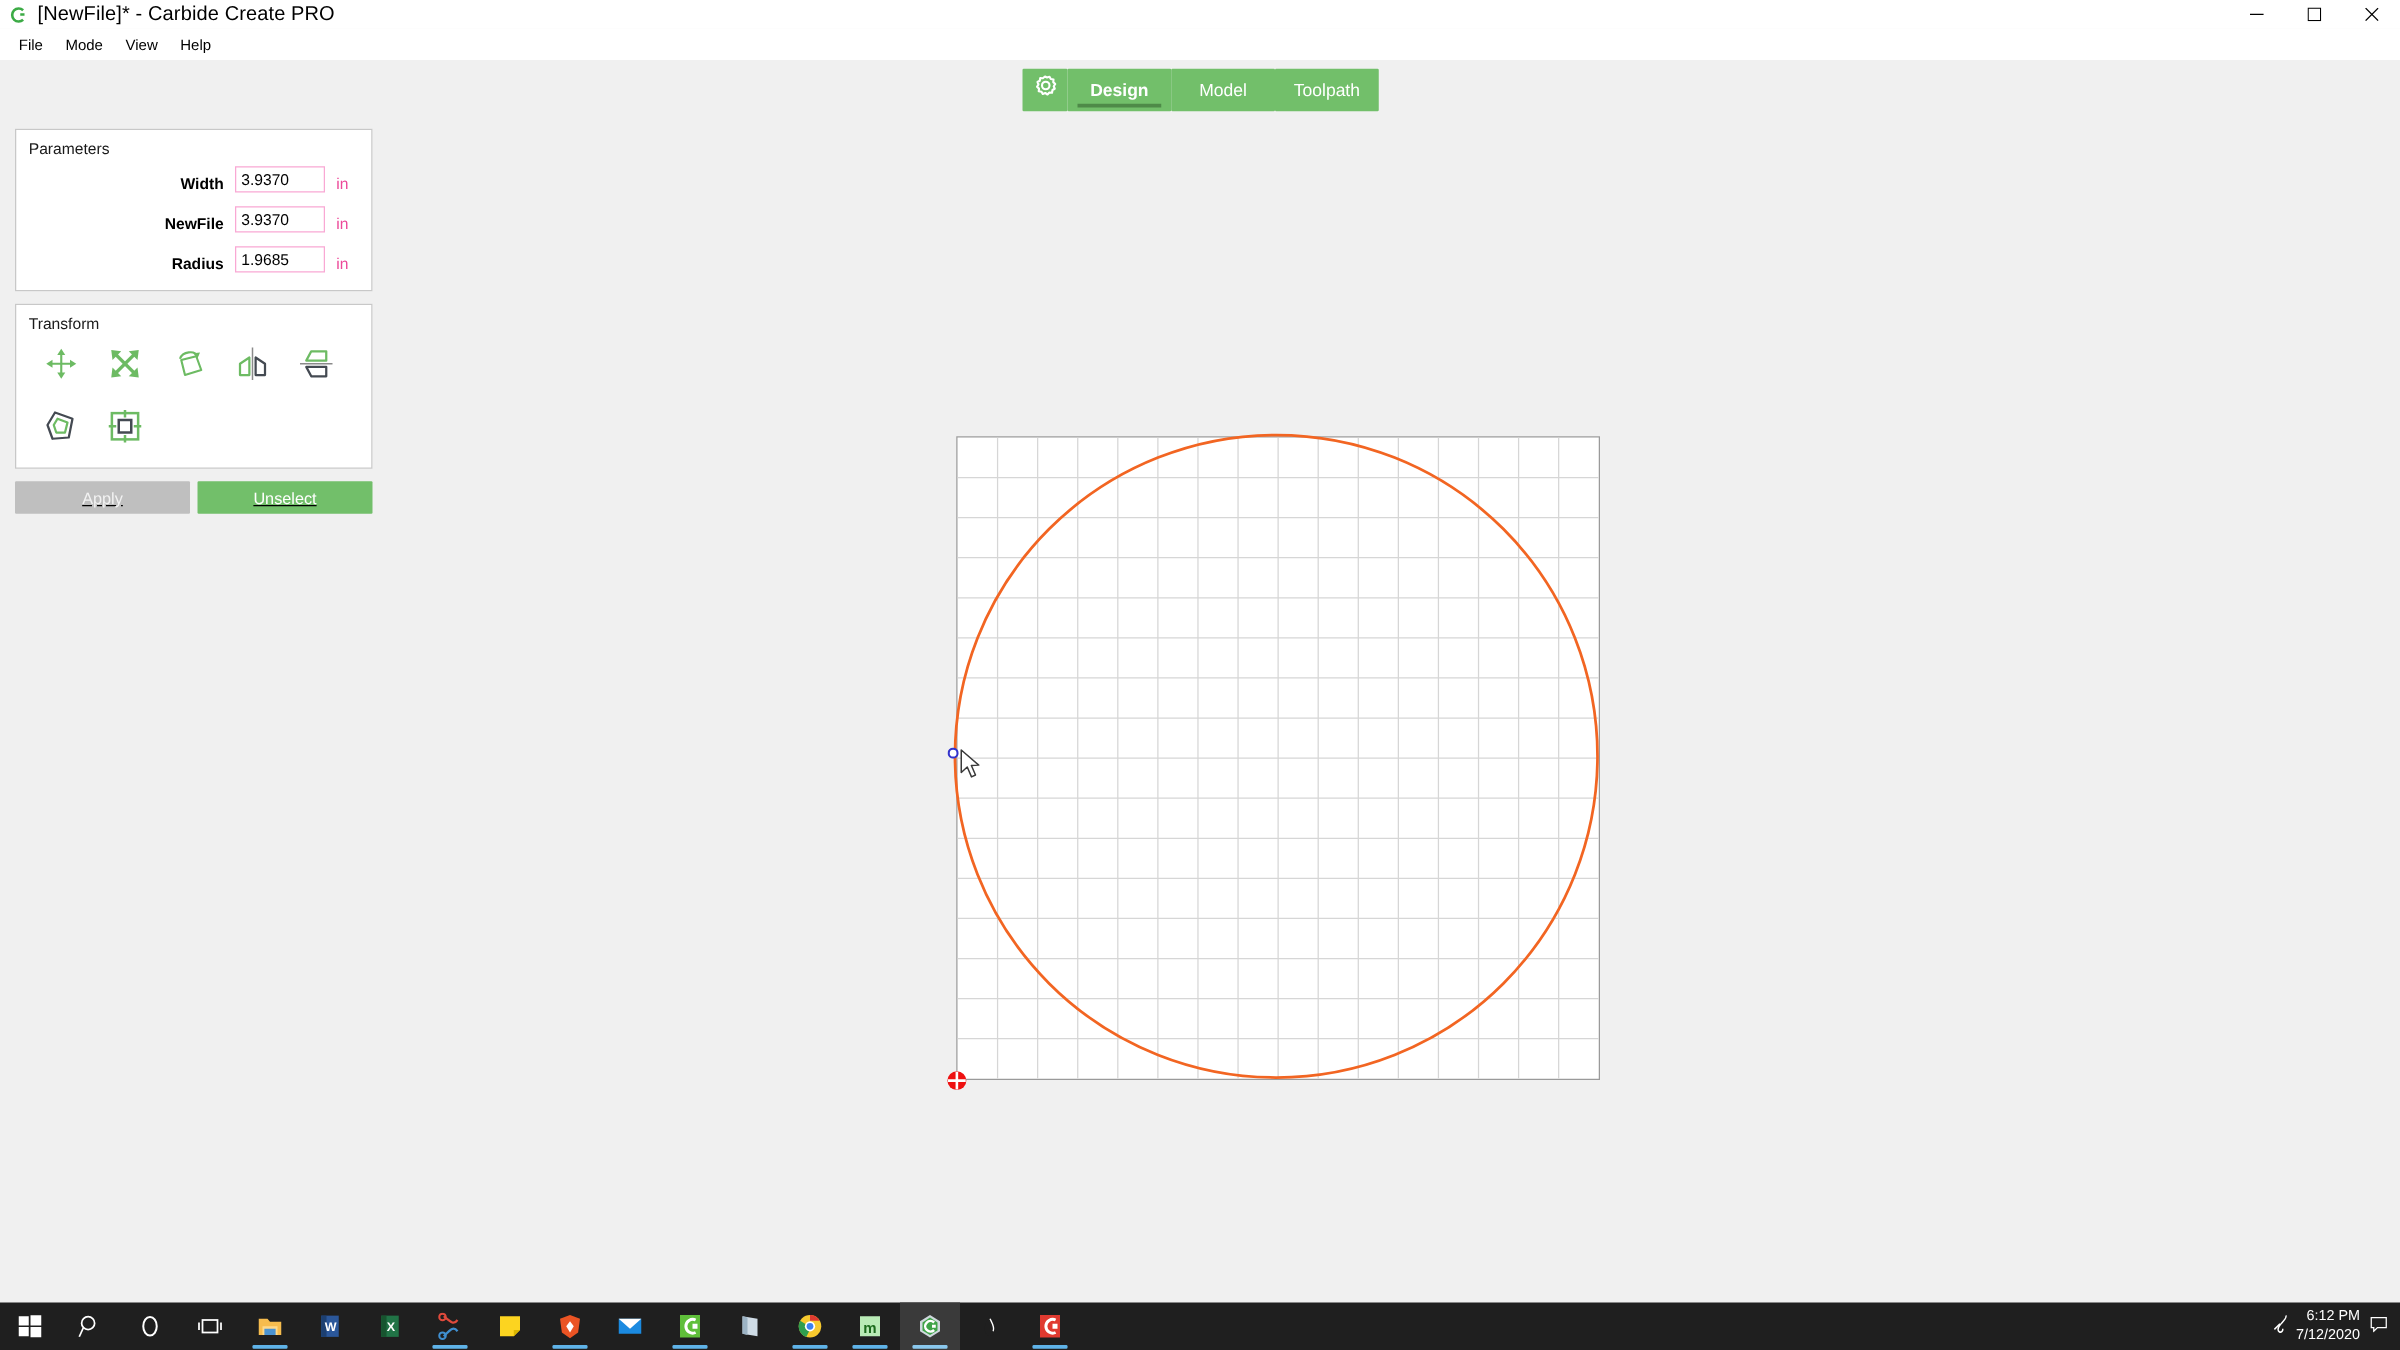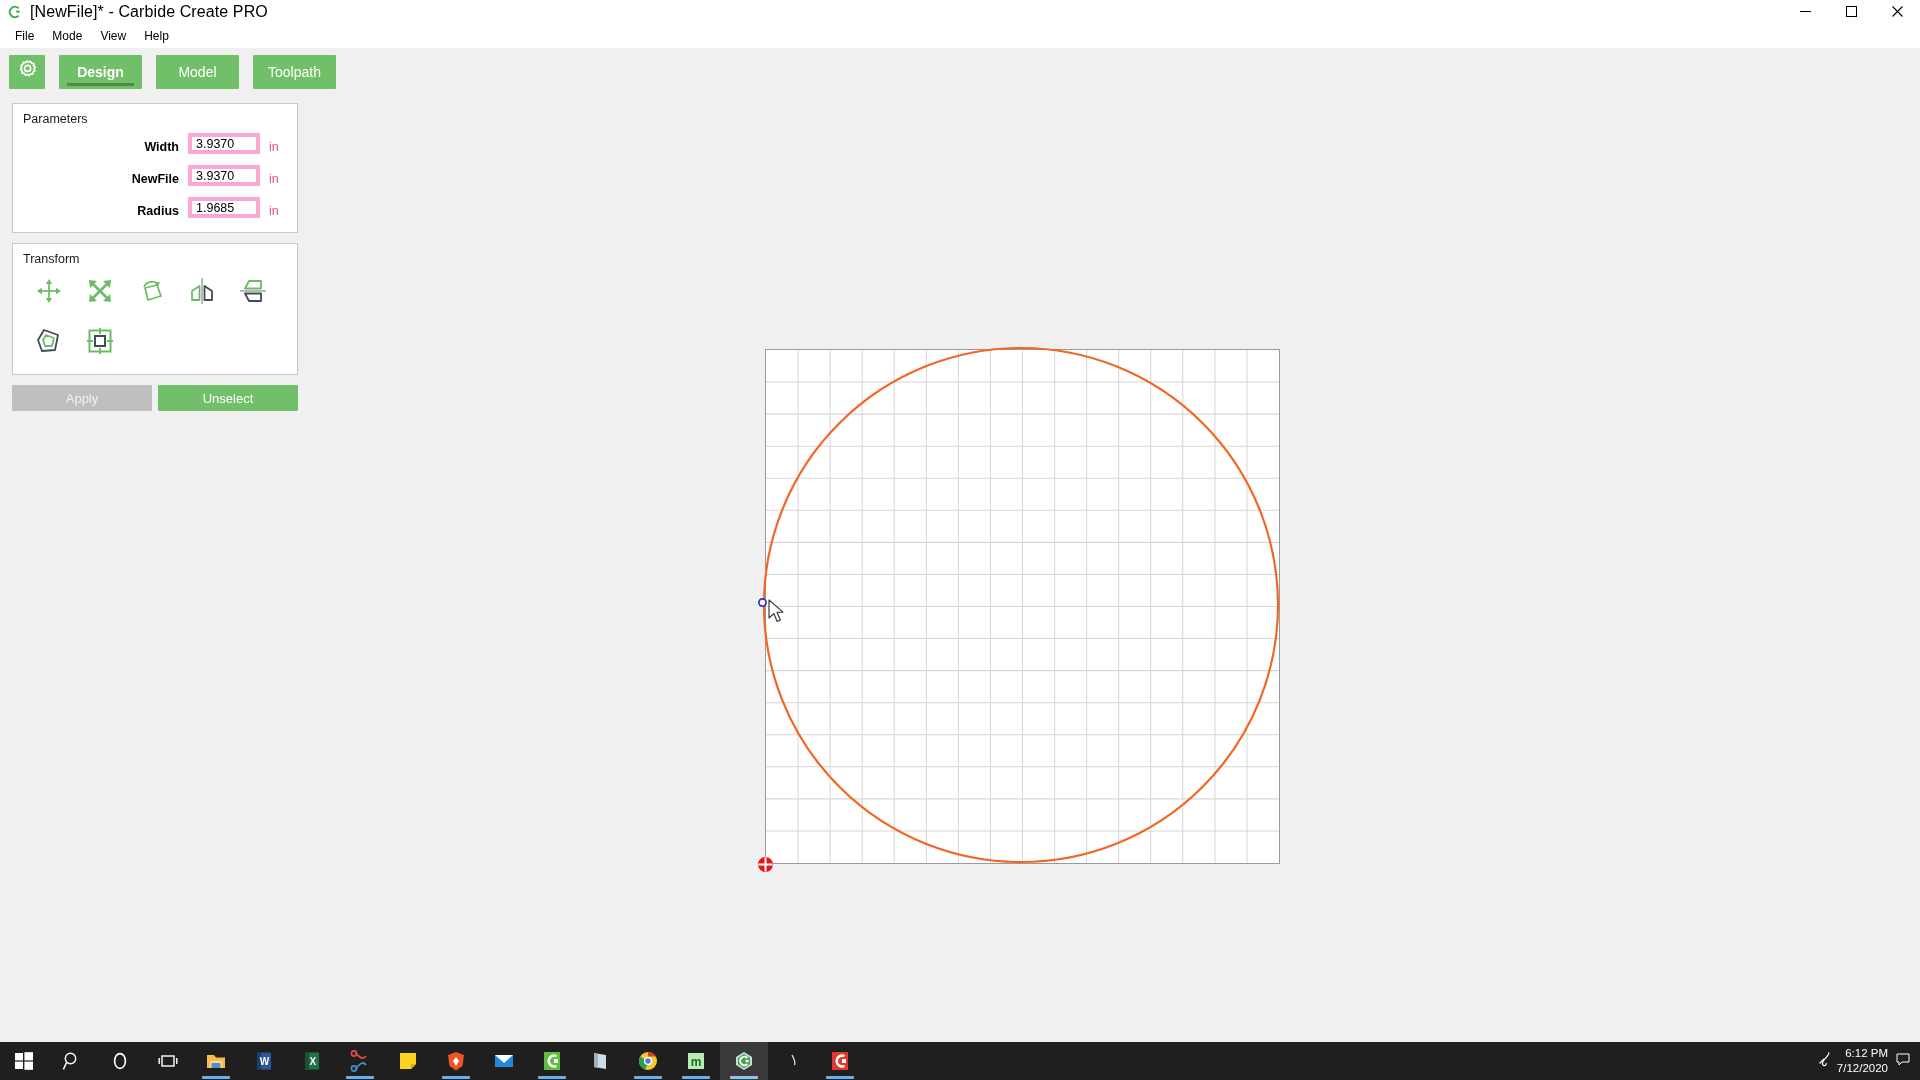--- a/index.html
+++ b/index.html
@@ -44,23 +44,24 @@
   }
 
   
   .app-body {
     position: absolute; top: 48px; left: 0; right: 0; bottom: 38px;
     background: #f0f0f0;
   }
 
   
   .tabbar {
-    display: flex; gap: 14px;
+    display: flex; gap: 0;
     padding: 7px 8px 0 9px;
     align-items: flex-start;
+    justify-content: center;
   }
   .gear-tab {
     width: 36px; height: 34px; background: #72bf6a;
     display: flex; align-items: center; justify-content: center;
     border-radius: 1px;
   }
   .tab {
     min-width: 83px; height: 34px; background: #72bf6a;
     color: #ffffff; font-size: 14px;
     display: flex; align-items: center; justify-content: center;
@@ -88,42 +89,42 @@
     display: flex; align-items: flex-end; justify-content: flex-end;
     margin-bottom: 10px; height: 22px;
   }
   .param-row:last-child { margin-bottom: 4px; }
   .param-label {
     font-size: 12.5px; font-weight: bold; color: #000;
     margin-right: 9px; text-align: right;
   }
   .param-input {
     width: 72px; height: 21px;
-    border: 4px solid #f9a8d4; background: #fff;
+    border: 1px solid #f9a8d4; background: #fff;
     font-family: "Liberation Sans", sans-serif; font-size: 12.5px;
     padding: 0 4px; color: #000; outline: none;
   }
   .param-unit {
     font-size: 12.5px; color: #ec4899; margin-left: 9px; width: 18px;
   }
 
   
   .icon-grid { display: flex; flex-wrap: wrap; gap: 0px; }
   .icon-btn {
     width: 51px; height: 50px;
     display: flex; align-items: center; justify-content: center;
   }
   .panel-transform { padding-bottom: 6px; }
   .panel-transform .panel-title { margin-bottom: 2px; }
 
   
   .panel-edit .icon-btn { width: 51px; height: 44px; }
 
   
-  .btn-row { display: flex; gap: 6px; margin-top: 2px; }
+  .btn-row { display: flex; gap: 6px; margin-top: 2px; text-decoration: underline; }
   .btn {
     flex: 1; height: 26px;
     display: flex; align-items: center; justify-content: center;
     font-size: 13px; color: #ffffff; border: none; border-radius: 1px;
     font-family: "Liberation Sans", sans-serif;
   }
   .btn.disabled { background: #bfbfbf; color: #f2f2f2; }
   .btn.primary { background: #72bf6a; }
 
   

